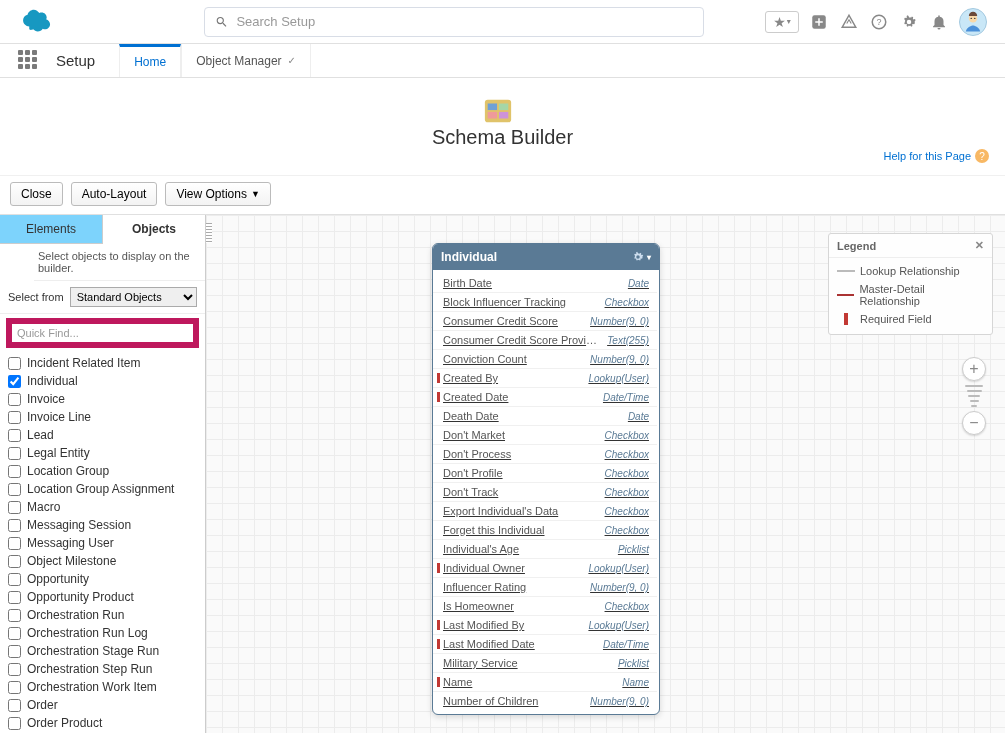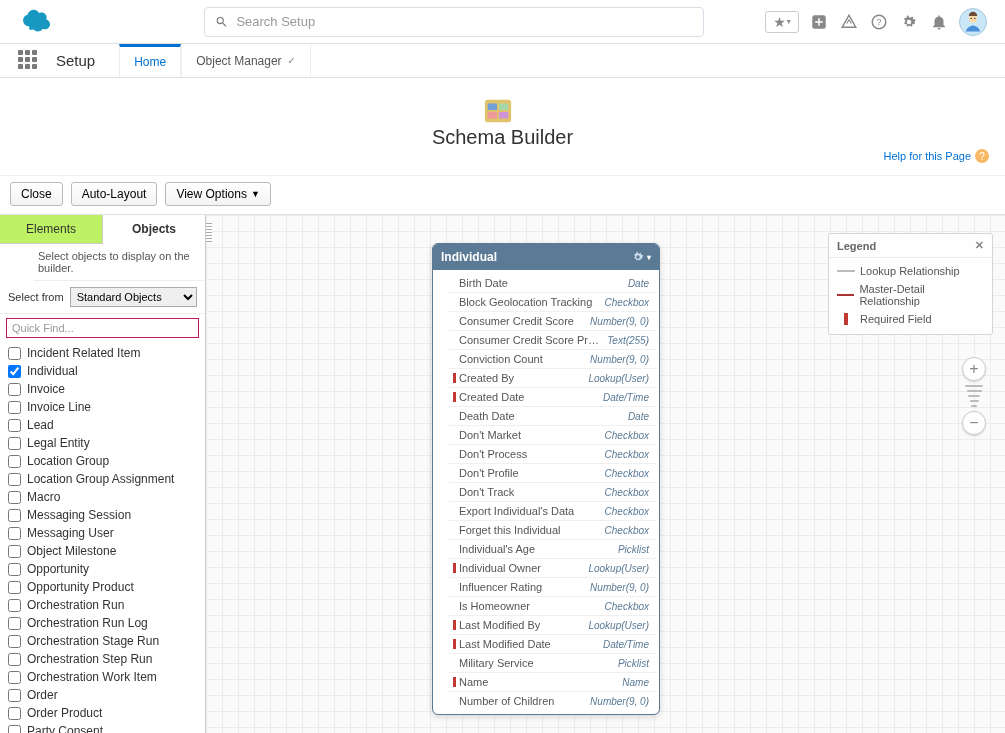--- a/index.html
+++ b/index.html
@@ -43,44 +43,44 @@
 
   
   .toolbar { display:flex; gap:8px; padding: 6px 10px 8px; border-bottom:1px solid #e0e0e0; align-items: center; }
   .btn { border:1px solid #bbb; background:linear-gradient(#fff,#f3f3f3); border-radius:3px; padding:4px 10px; font-size:12px; cursor:pointer; display:flex; align-items:center; gap:4px; }
   .btn .tri { font-size:9px; }
 
   
   .main { display:flex; height: calc(733px - 44px - 34px - 62px - 36px); }
   .sidebar { width: 206px; border-right:1px solid #ccc; display:flex; flex-direction:column; background:#fff; position:relative; }
   .side-tabs { display:flex; border-bottom:1px solid #ccc; }
-  .side-tab { flex:1; text-align:center; padding:7px 0; font-size:12px; cursor:pointer; background:#bef264; border-right:1px solid #ccc; }
+  .side-tab { flex:1; text-align:center; padding:7px 0; font-size:12px; cursor:pointer; background:#7dd3fc; border-right:1px solid #ccc; }
   .side-tab:last-child { border-right:none; }
   .side-tab.active { background:#fff; font-weight:600; border-bottom:1px solid #fff; margin-bottom:-1px; }
   .side-desc { padding: 6px 4px; font-size:11px; color:#555; border-bottom:1px solid #eee;margin-left:34px; }
   .side-select-row { display:flex; align-items:center; gap:6px; padding:6px 8px; border-bottom:1px solid #eee; }
   .side-select-row label { font-size:11px; color:#333; }
   .side-select-row select { flex:1; font-size:11px; border:1px solid #aaa; padding:2px; }
   .quick-find { margin:4px 6px; }
-  .quick-find input { width:100%; border:1px solid #be185d; padding:3px 5px; font-size:11px; }
+  .quick-find input { width:100%; border:6px solid #be185d; padding:3px 5px; font-size:11px; }
   .quick-find input::placeholder { color:#999; }
   .obj-list { flex:1; overflow-y:auto; padding:2px 0; }
   .obj-item { display:flex; align-items:center; gap:6px; padding:2px 8px; font-size:12px; color:#333; cursor:pointer; }
   .obj-item input[type=checkbox] { width:13px; height:13px; cursor:pointer; }
 
   
   .canvas { flex:1; position:relative; background-image: linear-gradient(#ececec 1px, transparent 1px), linear-gradient(90deg, #ececec 1px, transparent 1px); background-size: 16px 16px; background-color:#fafafa; overflow:hidden; }
   .grip { position:absolute; left:-2px; top:8px; width:8px; height:20px; background:repeating-linear-gradient(#aaa,#aaa 1px,#fff 1px,#fff 3px); cursor:col-resize; }
 
   
   .obj-card { position:absolute; left:226px; top:28px; width:228px; border:1px solid #5a7a95; border-radius:6px; background:#fff; box-shadow:0 2px 6px rgba(0,0,0,0.15); }
   .obj-card-hdr { background:#5a7a95; color:#fff; padding:6px 8px; border-radius:5px 5px 0 0; font-size:12px; font-weight:600; display:flex; align-items:center; }
   .obj-card-hdr .gear { margin-left:auto; cursor:pointer; display:flex; align-items:center; gap:2px; }
   .obj-card-hdr .gear svg { width:14px; height:14px; fill:#cde; }
-  .obj-card-body { max-height:470px; overflow-y:auto; padding:4px 2px 4px 16px; }
+  .obj-card-body { max-height:470px; overflow-y:auto; padding:4px 2px 4px 0;text-decoration:underline; }
   .fld-row { display:flex; align-items:baseline; padding:3px 8px 3px 10px; font-size:11px; border-bottom:1px solid #f0f0f0; gap:6px; position:relative; }
   .fld-row:last-child { border-bottom:none; }
   .fld-row.req::before { content:""; position:absolute; left:4px; top:4px; bottom:4px; width:3px; background:#c23934; }
   .fld-name { color:#555; flex:1; min-width:0; white-space:nowrap; overflow:hidden; text-overflow:ellipsis; }
   .fld-type { color:#5a7a95; font-style:italic; font-size:10px; white-space:nowrap; }
   .obj-card-body::-webkit-scrollbar { width:10px; }
   .obj-card-body::-webkit-scrollbar-track { background:#eef2f5; }
   .obj-card-body::-webkit-scrollbar-thumb { background:#5a7a95; border-radius:4px; }
 
   
@@ -332,21 +332,21 @@
             </svg>
           <span style="font-size:8px;">▾</span>
         </span>
       </div>
       <div class="obj-card-body" id="fld-list">
           <div class="fld-row">
             <span class="fld-name">Birth Date</span>
             <span class="fld-type">Date</span>
           </div>
           <div class="fld-row">
-            <span class="fld-name">Block Geolocation Tracking</span>
+            <span class="fld-name">Block Influencer Tracking</span>
             <span class="fld-type">Checkbox</span>
           </div>
           <div class="fld-row">
             <span class="fld-name">Consumer Credit Score</span>
             <span class="fld-type">Number(9, 0)</span>
           </div>
           <div class="fld-row">
             <span class="fld-name">Consumer Credit Score Provider Name</span>
             <span class="fld-type">Text(255)</span>
           </div>

